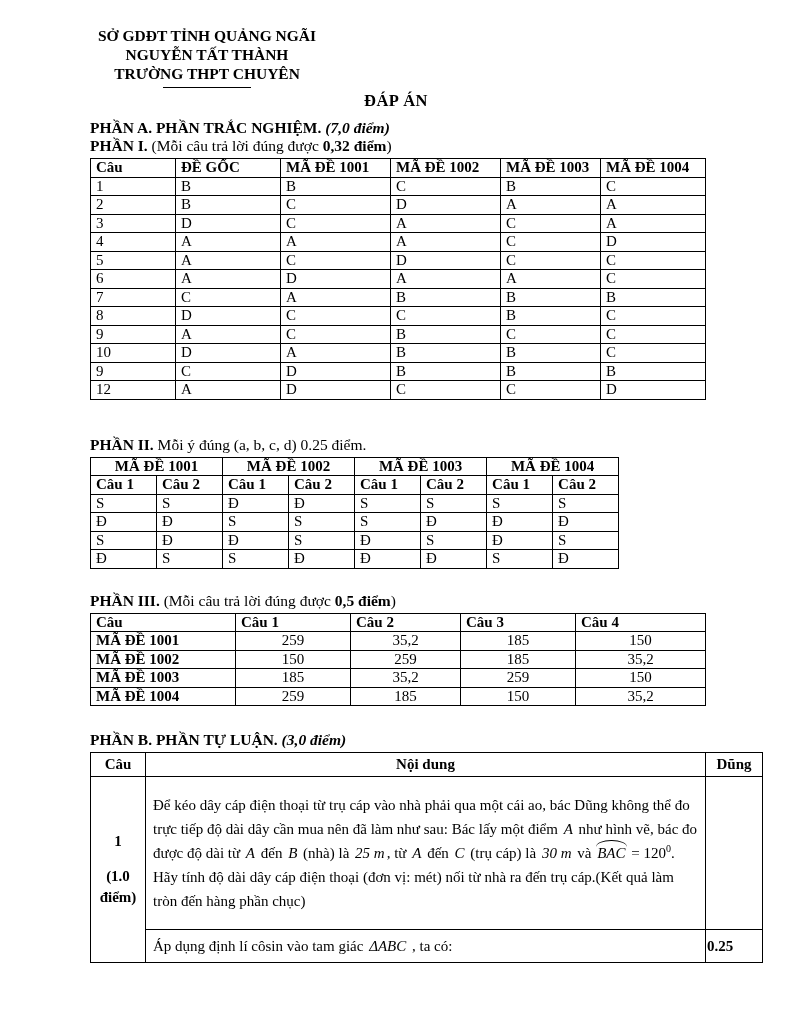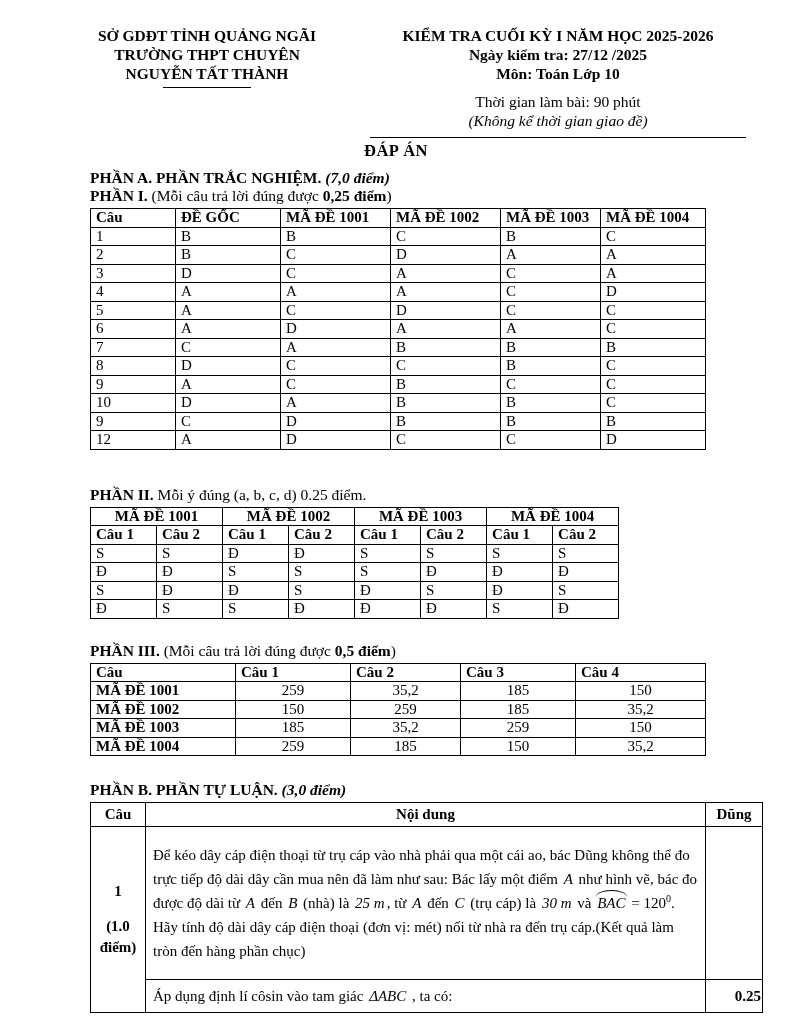--- a/index.html
+++ b/index.html
@@ -41,63 +41,54 @@
   .t3 tbody td:first-child{text-align:left;font-weight:bold;}
 
   .t4{width:672px;font-size:15px;}
   .t4 th,.t4 td{border:1px solid #000;}
   .t4 thead th{text-align:center;font-weight:bold;line-height:21px;}
   .t4 td{vertical-align:top;}
   .cau-cell{text-align:center;font-weight:bold;vertical-align:middle !important;line-height:21px;}
   .cau-gap{height:14px;}
   .content-cell{padding:16px 7px;line-height:24px;}
   .solution-cell{padding:5px 7px;line-height:22px;}
-  .point-cell{text-align:right;vertical-align:middle !important;font-weight:bold;}
+  .point-cell{text-align:left;vertical-align:middle !important;font-weight:bold;}
 
   .m{font-style:italic;padding:0 2px;}
   .hat{position:relative;font-style:italic;padding:0 2px;display:inline-block;}
   .hat:before{
     content:"";position:absolute;left:1px;right:1px;top:-1px;height:6px;
     border-top:1.4px solid #000;border-radius:50% 50% 0 0 / 100% 100% 0 0;
   }
   sup{font-size:10px;line-height:0;}
 </style>
 </head>
 <body>
 
 <div class="page">
 
   <div class="header-row">
     <div class="header-left">
       <div>SỞ GDĐT TỈNH QUẢNG NGÃI</div>
+      <div>NGUYỄN TẤT THÀNH</div>
       <div>TRƯỜNG THPT CHUYÊN</div>
-      <div>NGUYỄN TẤT THÀNH</div>
       <div class="short-rule"></div>
-    </div>
-    <div class="header-right">
-      <div class="b">KIỂM TRA CUỐI KỲ I NĂM HỌC 2025-2026</div>
-      <div class="b">Ngày kiểm tra: 27/12 /2025</div>
-      <div class="b">Môn: Toán Lớp 10</div>
-      <div class="hr-gap"></div>
-      <div>Thời gian làm bài: 90 phút</div>
-      <div class="i">(Không kể thời gian giao đề)</div>
-      <div class="long-rule"></div>
     </div>
   </div>
 
   <div class="title">ĐÁP ÁN</div>
 
   <div class="content">
 
     <div class="h mt-a">
       <span class="b">PHẦN A. PHẦN TRẮC NGHIỆM. </span><span class="bi">(7,0 điểm)</span>
     </div>
 
     <div class="h">
-      <span class="b">PHẦN I.</span><span> (Mỗi câu trả lời đúng được </span><span class="b">0,25 điểm</span><span>)</span>
+      <span class="b">PHẦN I.</span><span> (Mỗi câu trả lời đúng được </span><span class="b">0,32 điểm</span><span>)</span>
     </div>
 
     <table class="t t1">
       <colgroup>
         <col style="width:85px">
           <col style="width:105px">
           <col style="width:110px">
         <col style="width:110px">
           <col style="width:100px">
           <col style="width:105px">

